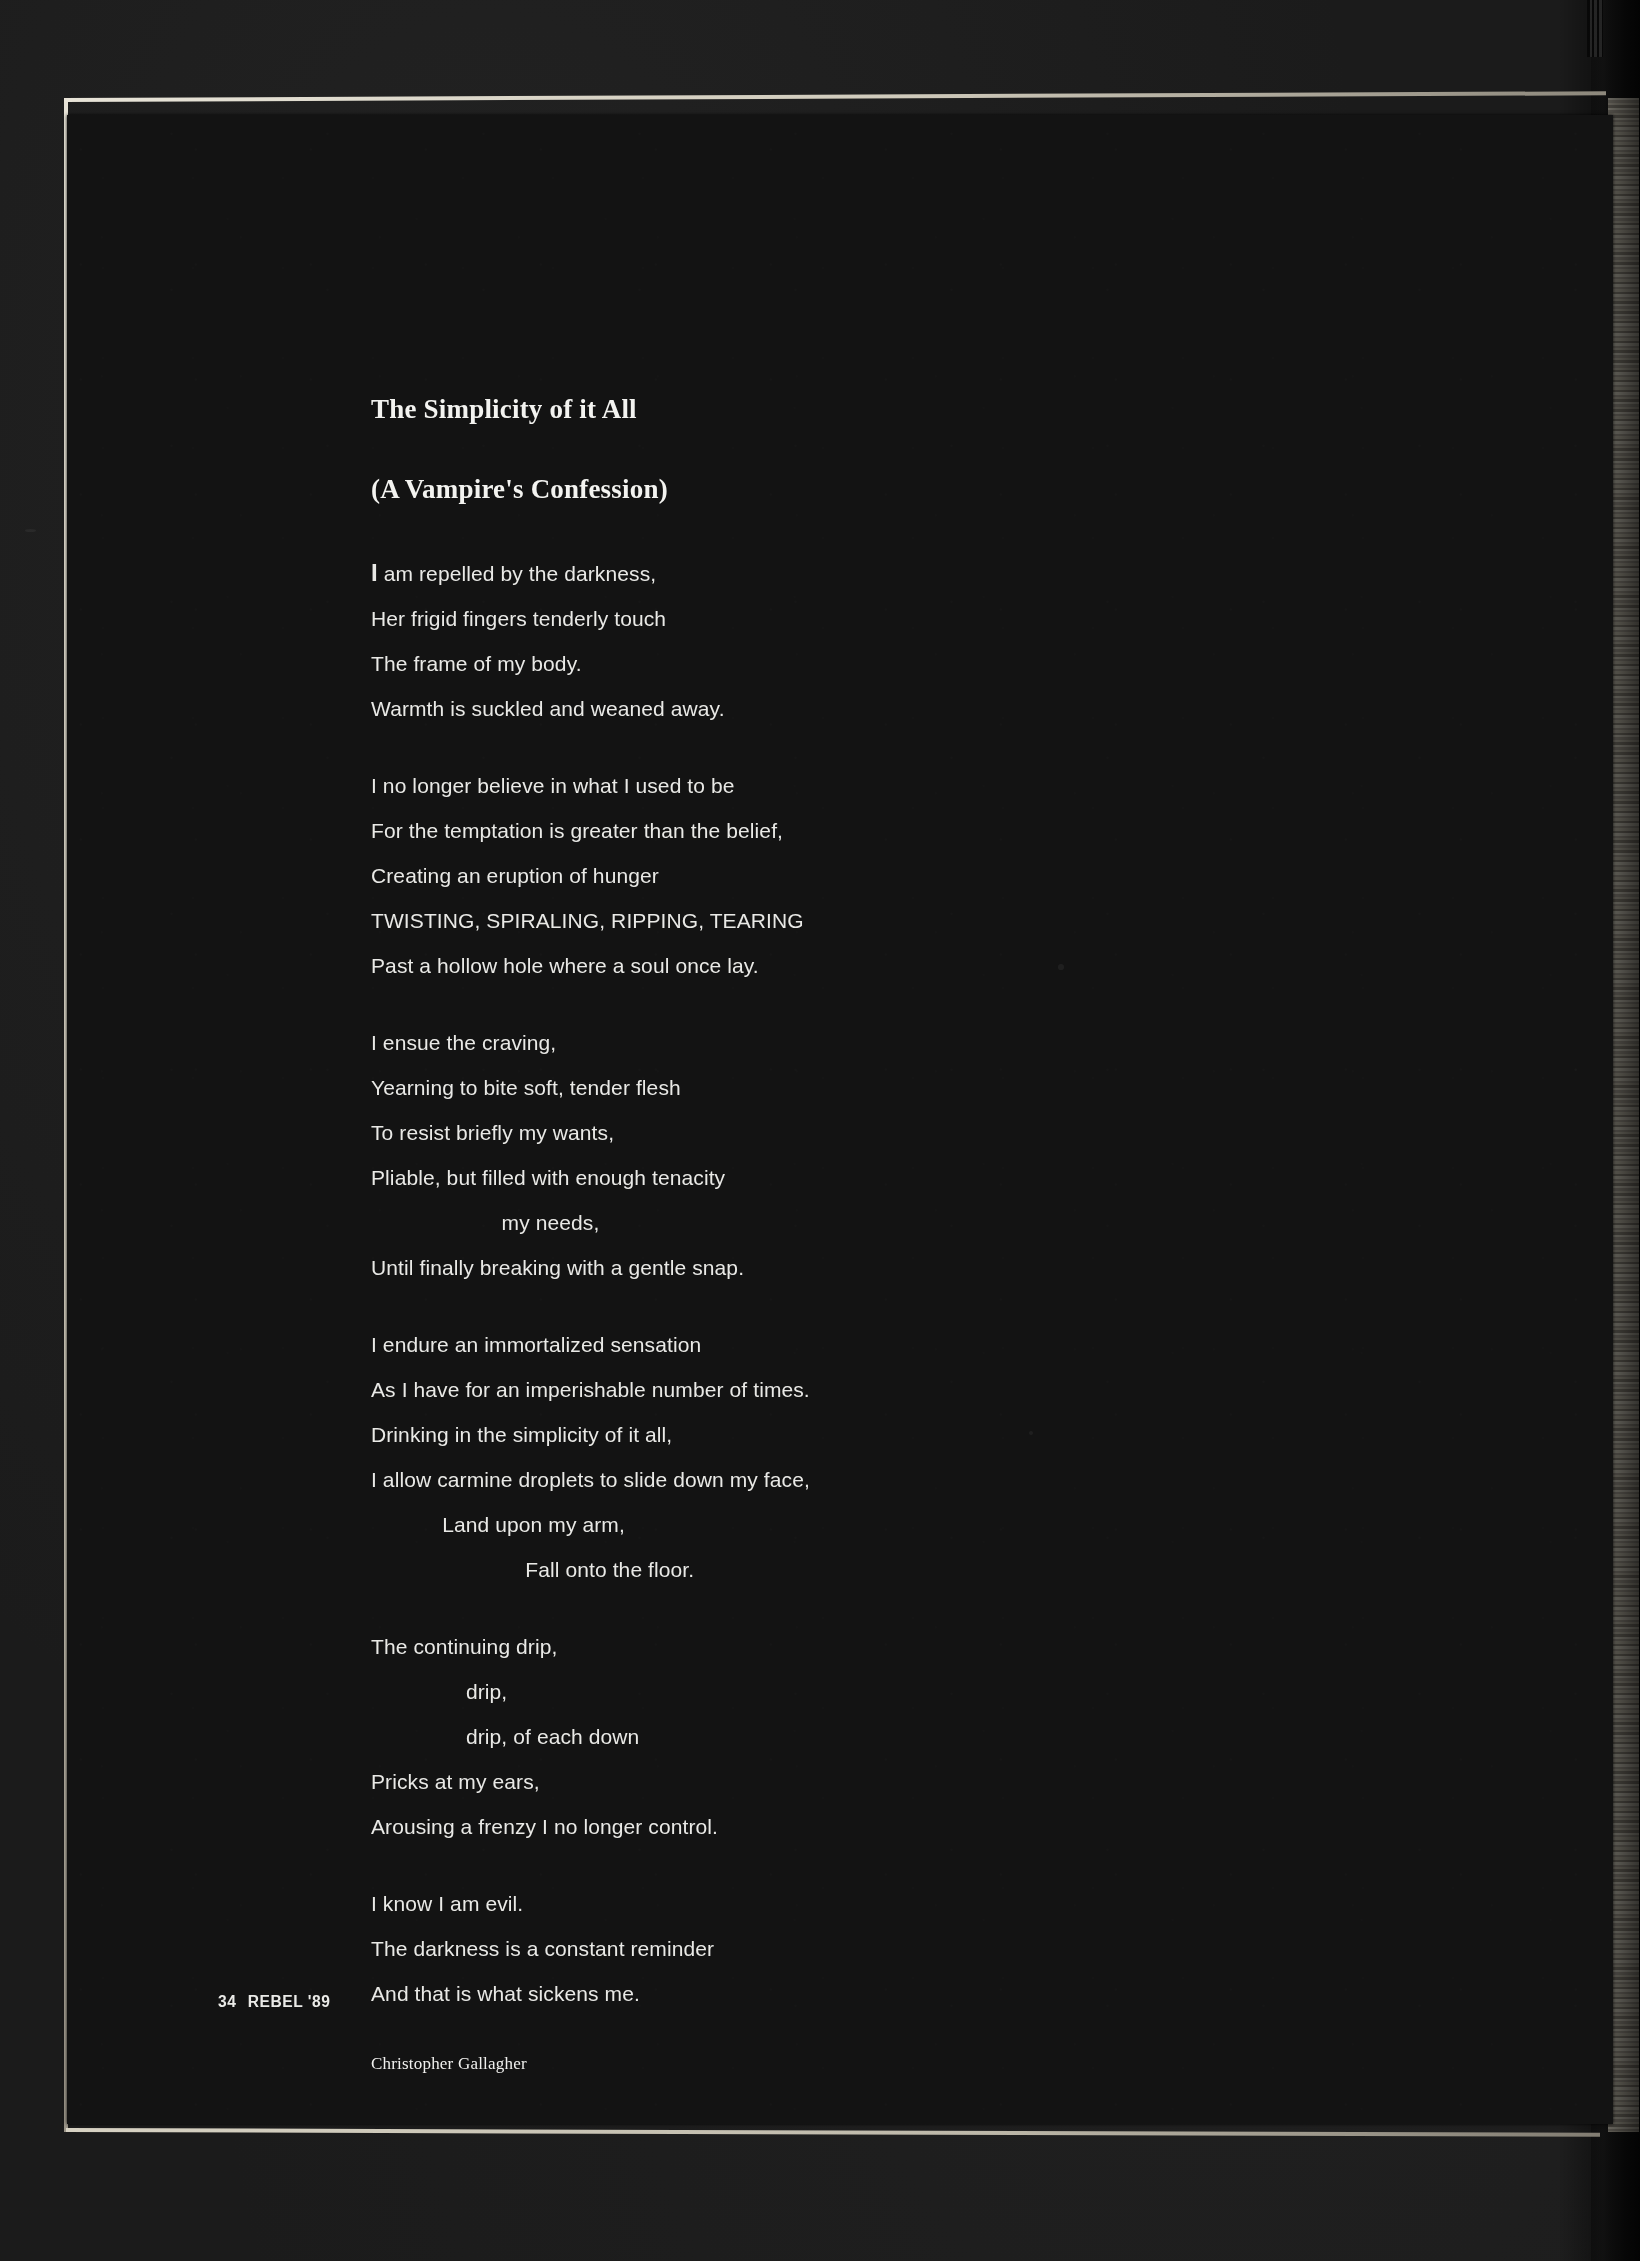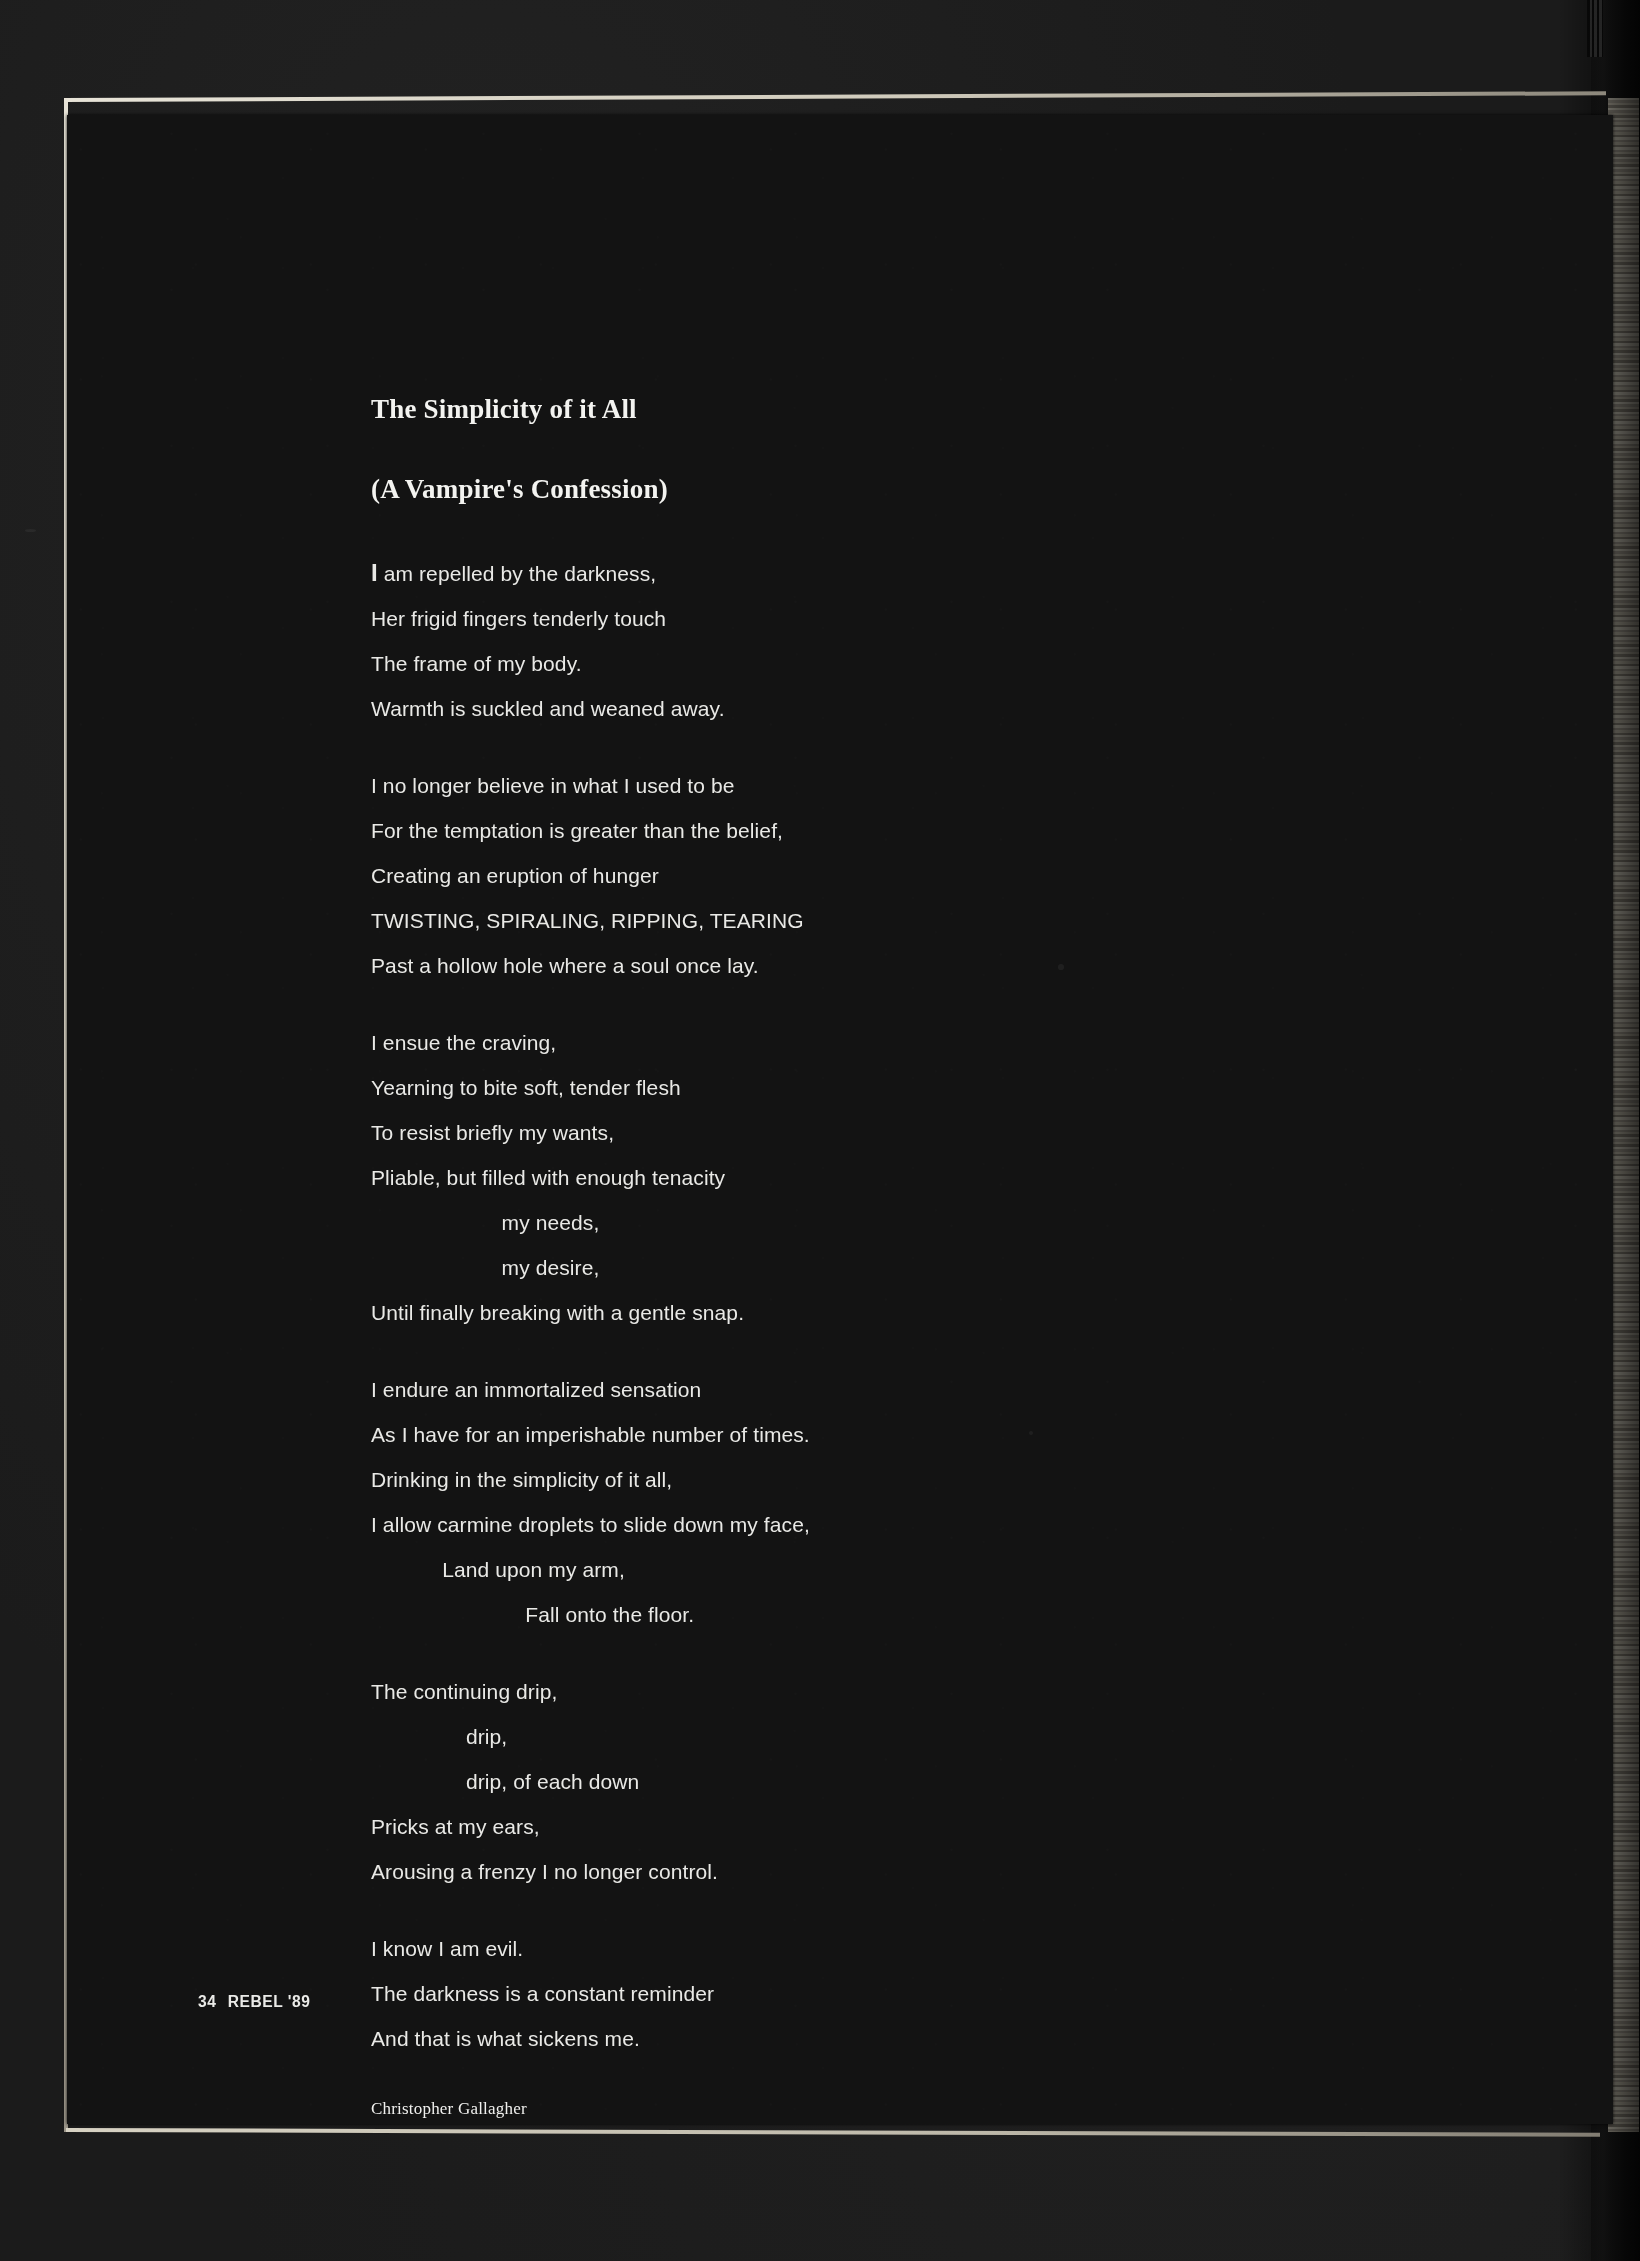--- a/index.html
+++ b/index.html
@@ -185,21 +185,21 @@
   .folio {
     position: absolute;
     left: 198px;
     top: 1993px;
     font-family: "Liberation Sans", sans-serif;
     font-size: 15.6px;
     font-weight: bold;
     color: #eaeae7;
     letter-spacing: 0.5px;
   }
-  .folio .num { margin-right: 11.5px; }
+  .folio .num { margin-right: 11.5px; margin-left: 20px; }
 
   
   .blemish {
     position: absolute;
     background: rgba(255,255,255,0.05);
     border-radius: 50%;
     pointer-events: none;
   }
 </style>
 </head>
@@ -242,21 +242,20 @@
       <div class="line">TWISTING, SPIRALING, RIPPING, TEARING</div>
       <div class="line">Past a hollow hole where a soul once lay.</div>
     </div>
 
     <div class="stanza">
       <div class="line">I ensue the craving,</div>
       <div class="line">Yearning to bite soft, tender flesh</div>
       <div class="line">To resist briefly my wants,</div>
       <div class="line">Pliable, but filled with enough tenacity</div>
       <div class="line">                      my needs,</div>
-      <div class="line">                      my desire,</div>
       <div class="line">Until finally breaking with a gentle snap.</div>
     </div>
 
     <div class="stanza">
       <div class="line">I endure an immortalized sensation</div>
       <div class="line">As I have for an imperishable number of times.</div>
       <div class="line">Drinking in the simplicity of it all,</div>
       <div class="line">I allow carmine droplets to slide down my face,</div>
       <div class="line">            Land upon my arm,</div>
       <div class="line">                          Fall onto the floor.</div>

